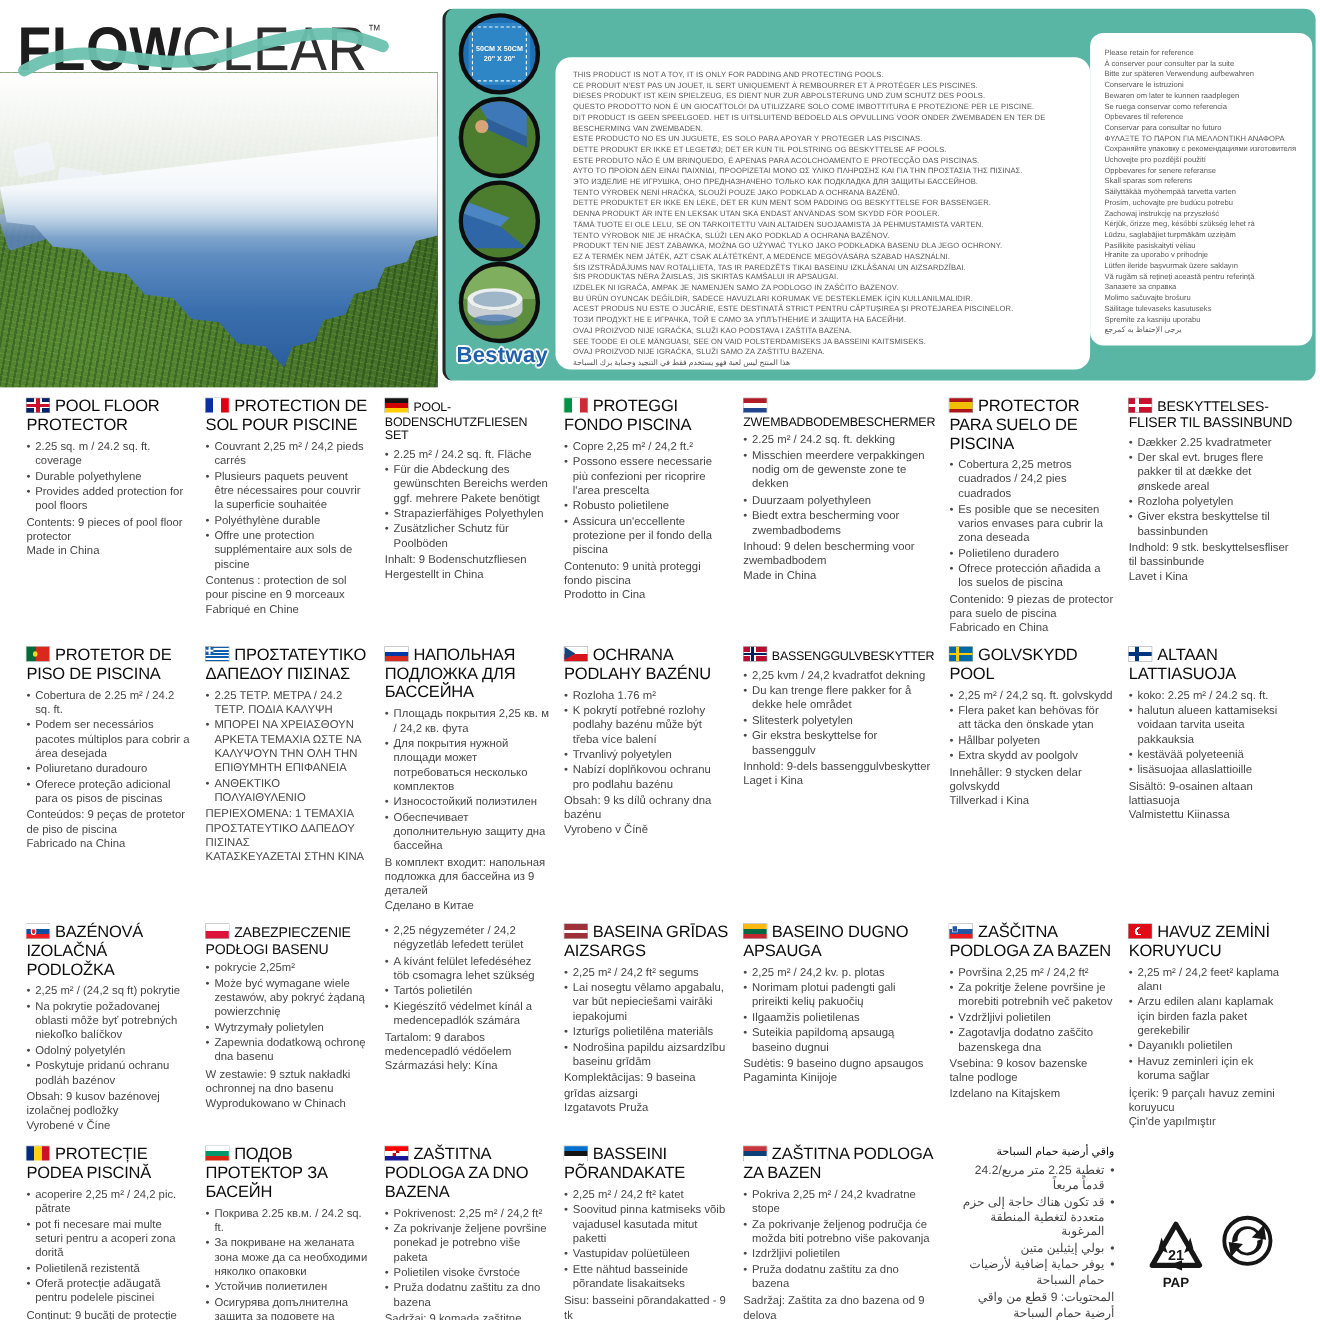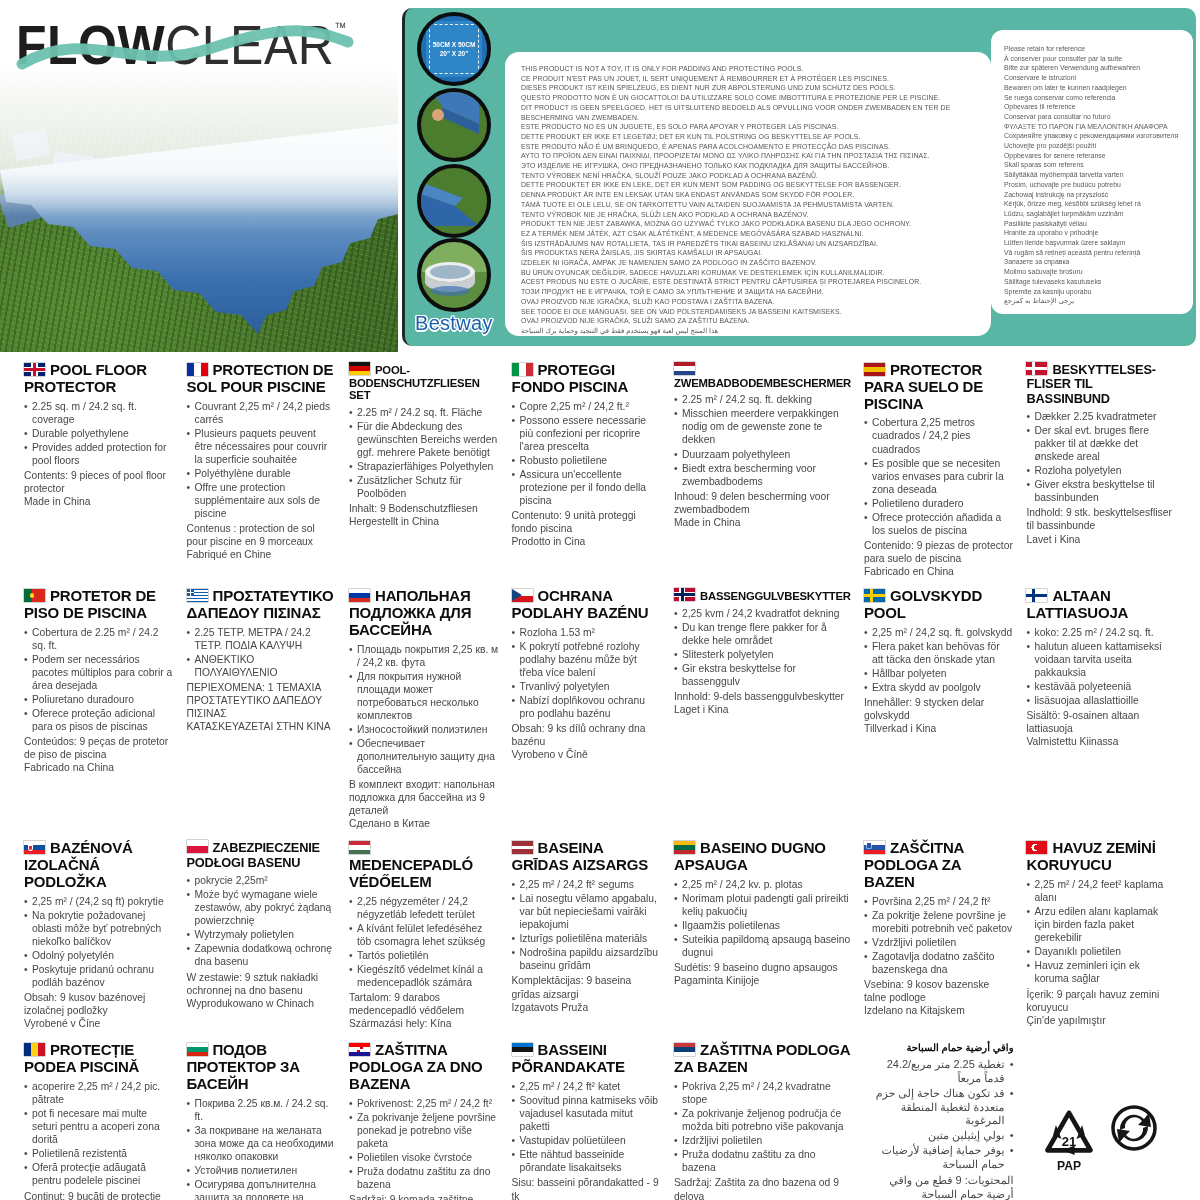--- a/index.html
+++ b/index.html
@@ -34,27 +34,27 @@
   .circ2{top:80px;background:#4c7d2f}
   .circ3{top:156px;background:#4c7d2f}
   .circ4{top:230px;background:linear-gradient(to bottom,#7fae5e 0 45%,#5d8d3f 45%)}
 
   .warnbox{position:absolute;left:100px;top:44px;width:486px;height:284px;background:#fff;border-radius:14px;padding:12px 10px 8px 16px;box-sizing:border-box;overflow:hidden}
   .wline{font-size:6.9px;line-height:9.7px;color:#555;letter-spacing:.1px}
 
   .retainbox{position:absolute;left:586px;top:22px;width:202px;height:284px;background:#fff;border-radius:12px;padding:14px 8px 8px 13px;box-sizing:border-box;overflow:hidden}
   .rline{font-size:6.9px;line-height:9.7px;color:#5a5a5a}
 
-  .bestway{position:absolute;left:10px;top:304px;font-size:20px;font-weight:400;letter-spacing:.3px;color:#1e5fae;
+  .bestway{position:absolute;left:10px;top:304px;font-size:20px;font-weight:700;letter-spacing:.3px;color:#1e5fae;
     text-shadow:-1.5px 0 0 #fff,1.5px 0 0 #fff,0 -1.5px 0 #fff,0 1.5px 0 #fff,-1px -1px 0 #fff,1px 1px 0 #fff,-1px 1px 0 #fff,1px -1px 0 #fff}
 
   
   .grid{position:absolute;left:24px;top:362px;width:1152px;display:grid;grid-template-columns:repeat(7,1fr);column-gap:13px;row-gap:10px;grid-auto-rows:minmax(192px,auto)}
   .block{color:#474747;font-size:10.3px;line-height:1.27}
-  .btitle{font-size:15px;line-height:1.12;font-weight:700;color:#0d0d0d;margin:0 0 4px 0;letter-spacing:-.2px}
+  .btitle{font-size:15px;line-height:1.12;font-weight:400;color:#0d0d0d;margin:0 0 4px 0;letter-spacing:-.2px}
   .btitle.t2{font-size:12.8px}
   .btitle.t3{font-size:11.3px}
   .flag{display:inline-block;width:21px;height:13px;margin-right:5px;vertical-align:-1px;box-shadow:0 0 0 .5px rgba(0,0,0,.35);position:relative}
   .bullets{margin:0;padding:0;list-style:none}
   .bullets li{padding-left:8px;position:relative;margin-bottom:1px}
   .bullets li::before{content:"\2022";position:absolute;left:0;top:0}
   .contents{margin-top:2px}
   .rtl{direction:rtl;text-align:right;font-size:11px}
   .rtl .btitle{font-size:10px}
   .rtl .bullets li{padding-left:0;padding-right:9px}
@@ -339,40 +339,41 @@
         <li>Poliuretano duradouro</li>
         <li>Oferece proteção adicional para os pisos de piscinas</li>
       </ul>
     <div class="contents">Conteúdos: 9 peças de protetor de piso de piscina</div>
     <div class="origin">Fabricado na China</div>
   </article>
     <article class="block">
     <h2 class="btitle"><span class="flag fl-gr"></span><span class="title-text">ΠΡΟΣΤΑΤΕΥΤΙΚΟ ΔΑΠΕΔΟΥ ΠΙΣΙΝΑΣ</span></h2>
     <ul class="bullets">
         <li>2.25 ΤΕΤΡ. ΜΕΤΡΑ / 24.2 ΤΕΤΡ. ΠΟΔΙΑ ΚΑΛΥΨΗ</li>
+        <li>ΜΠΟΡΕΙ ΝΑ ΧΡΕΙΑΣΘΟΥΝ ΑΡΚΕΤΑ ΤΕΜΑΧΙΑ ΩΣΤΕ ΝΑ ΚΑΛΥΨΟΥΝ ΤΗΝ ΟΛΗ ΤΗΝ ΕΠΙΘΥΜΗΤΗ ΕΠΙΦΑΝΕΙΑ</li>
         <li>ΑΝΘΕΚΤΙΚΟ ΠΟΛΥΑΙΘΥΛΕΝΙΟ</li>
       </ul>
     <div class="contents">ΠΕΡΙΕΧΟΜΕΝΑ: 1 ΤΕΜΑΧΙΑ ΠΡΟΣΤΑΤΕΥΤΙΚΟ ΔΑΠΕΔΟΥ ΠΙΣΙΝΑΣ</div>
     <div class="origin">ΚΑΤΑΣΚΕΥΑΖΕΤΑΙ ΣΤΗΝ ΚΙΝΑ</div>
   </article>
     <article class="block">
     <h2 class="btitle"><span class="flag fl-ru"></span><span class="title-text">НАПОЛЬНАЯ ПОДЛОЖКА ДЛЯ БАССЕЙНА</span></h2>
     <ul class="bullets">
         <li>Площадь покрытия 2,25 кв. м / 24,2 кв. фута</li>
         <li>Для покрытия нужной площади может потребоваться несколько комплектов</li>
         <li>Износостойкий полиэтилен</li>
         <li>Обеспечивает дополнительную защиту дна бассейна</li>
       </ul>
     <div class="contents">В комплект входит: напольная подложка для бассейна из 9 деталей</div>
     <div class="origin">Сделано в Китае</div>
   </article>
     <article class="block">
     <h2 class="btitle"><span class="flag fl-cz"></span><span class="title-text">OCHRANA PODLAHY BAZÉNU</span></h2>
     <ul class="bullets">
-        <li>Rozloha 1.53 m²</li>
+        <li>Rozloha 1.76 m²</li>
         <li>K pokrytí potřebné rozlohy podlahy bazénu může být třeba více balení</li>
         <li>Trvanlivý polyetylen</li>
         <li>Nabízí doplňkovou ochranu pro podlahu bazénu</li>
       </ul>
     <div class="contents">Obsah: 9 ks dílů ochrany dna bazénu</div>
     <div class="origin">Vyrobeno v Číně</div>
   </article>
     <article class="block">
     <h2 class="btitle t3"><span class="flag fl-no"></span><span class="title-text">BASSENGGULVBESKYTTER</span></h2>
     <ul class="bullets">
@@ -422,21 +423,20 @@
     <ul class="bullets">
         <li>pokrycie 2,25m²</li>
         <li>Może być wymagane wiele zestawów, aby pokryć żądaną powierzchnię</li>
         <li>Wytrzymały polietylen</li>
         <li>Zapewnia dodatkową ochronę dna basenu</li>
       </ul>
     <div class="contents">W zestawie: 9 sztuk nakładki ochronnej na dno basenu</div>
     <div class="origin">Wyprodukowano w Chinach</div>
   </article>
     <article class="block">
-    <h2 class="btitle"><span class="flag fl-hu"></span><span class="title-text">MEDENCEPADLÓ VÉDŐELEM</span></h2>
     <ul class="bullets">
         <li>2,25 négyzeméter / 24,2 négyzetláb lefedett terület</li>
         <li>A kívánt felület lefedéséhez töb csomagra lehet szükség</li>
         <li>Tartós polietilén</li>
         <li>Kiegészítő védelmet kínál a medencepadlók számára</li>
       </ul>
     <div class="contents">Tartalom: 9 darabos medencepadló védőelem</div>
     <div class="origin">Származási hely: Kína</div>
   </article>
     <article class="block">

